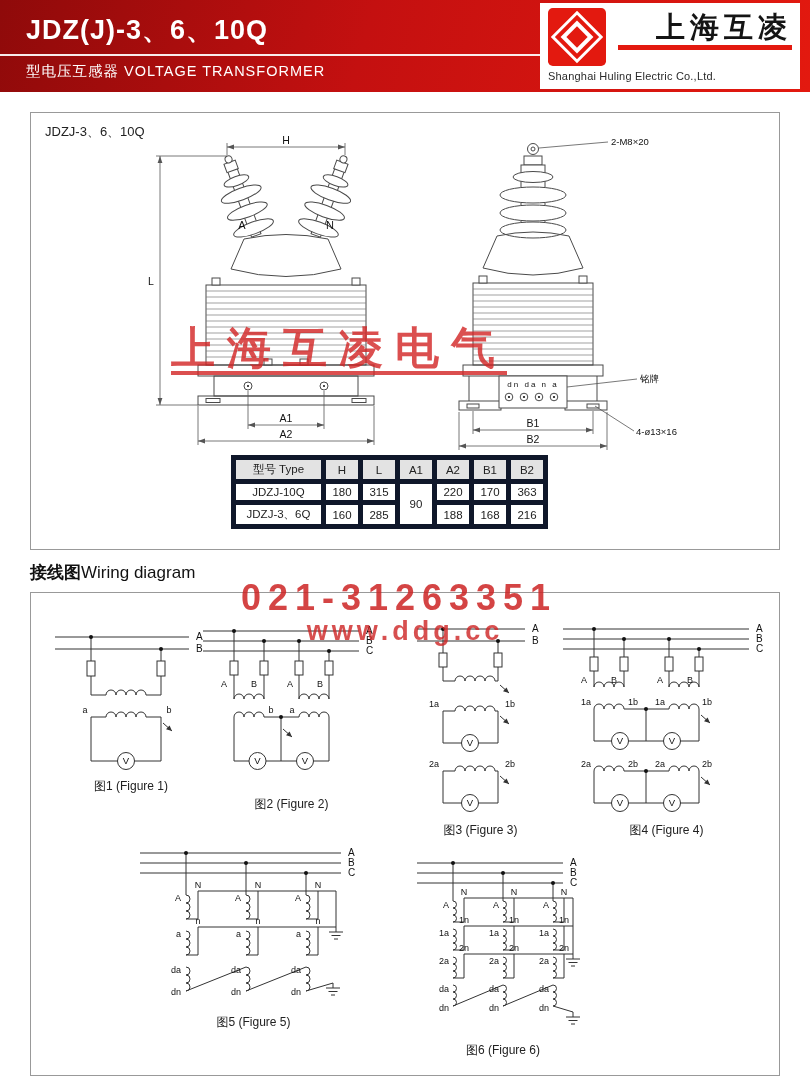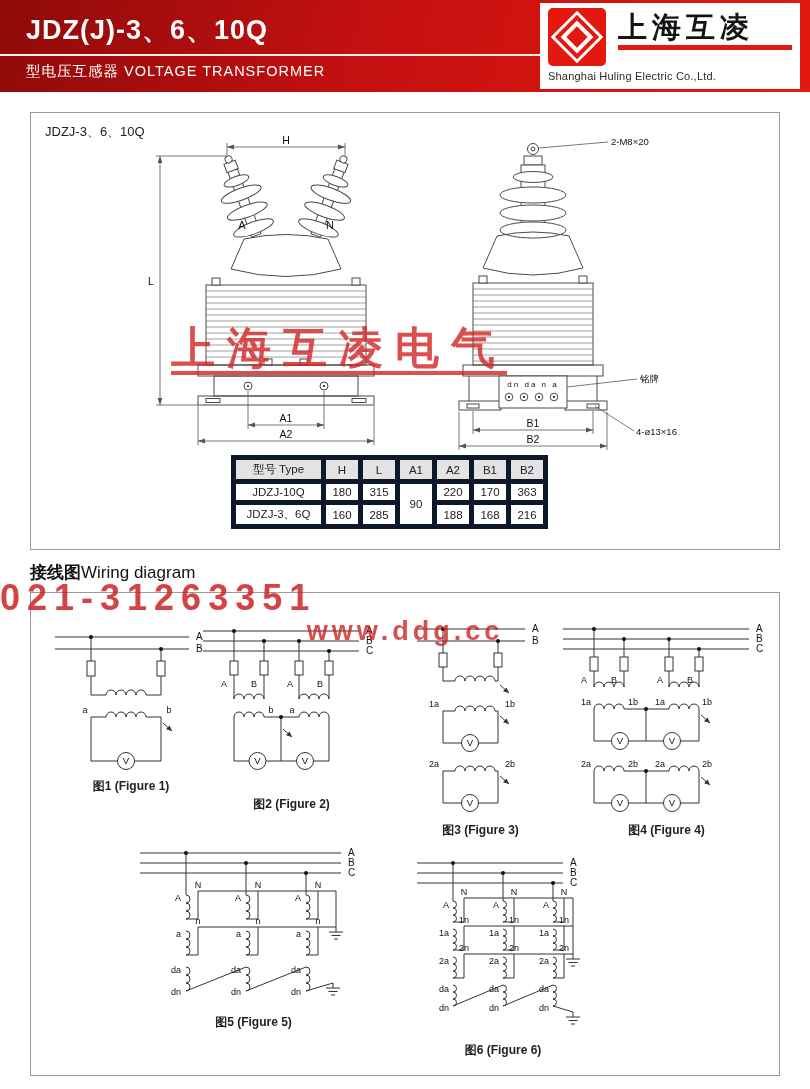--- a/index.html
+++ b/index.html
@@ -6,21 +6,21 @@
   body { font-family:"Liberation Sans", sans-serif; background:#d9d9d9; }
   .page { position:relative; width:810px; height:1089px; background:#fff; overflow:hidden; }
 
   
   .header { position:absolute; left:0; top:0; width:810px; height:92px;
             background:linear-gradient(105deg,#8f0a0a 0%,#c41010 45%,#e3190f 100%); }
   .header-title { position:absolute; left:26px; top:12px; color:#fff; font-size:27px; font-weight:bold; letter-spacing:1px; }
   .header-divider { position:absolute; left:0; top:54px; width:543px; height:2px; background:rgba(255,255,255,.92); }
   .header-sub { position:absolute; left:26px; top:62px; color:#fff; font-size:14.5px; letter-spacing:1px; }
   .brand-panel { position:absolute; right:10px; top:3px; width:260px; height:86px; background:#fff; padding:5px 8px 3px 8px; }
-  .brand-row { display:flex; gap:12px; align-items:flex-start; }
+  .brand-row { display:flex; gap:12px; align-items:flex-start;text-align:right; }
   .brand-col { flex:1; padding-top:4px; }
   .brand-cn { font-size:29px; font-weight:bold; color:#141414; letter-spacing:5px; line-height:1.05; white-space:nowrap; }
   .brand-bar { height:5px; background:#e3190f; margin-top:3px; width:100%; }
   .brand-en { font-size:11px; color:#2a2a2a; margin-top:4px; letter-spacing:.2px; }
 
   
   .drawing-panel { position:absolute; left:30px; top:112px; width:750px; height:438px; border:1px solid #999; background:#fff; }
   .panel-label { position:absolute; left:14px; top:10px; font-size:13px; color:#222; }
   .front-svg { position:absolute; left:95px; top:22px; }
   .side-svg  { position:absolute; left:390px; top:22px; }
@@ -30,28 +30,28 @@
   .spec { position:absolute; left:200px; top:342px; border-collapse:collapse; font-size:11.5px; color:#222; background:#fff; z-index:4; }
   .spec th, .spec td { border:5px solid #0f172a; text-align:center; padding:2px 5px; font-weight:normal; height:19px; }
   .spec th { background:#e3e3e3; }
   .spec th:first-child { width:90px; }
   .spec th:not(:first-child) { width:37px; }
 
   
   .wiring-heading { position:absolute; left:30px; top:561px; font-size:17px; color:#111; }
   .wiring-heading .cn { font-weight:600; }
   .wiring-panel { position:absolute; left:30px; top:592px; width:750px; height:484px; border:1px solid #999; background:#fff; }
-  .wm-phone { position:absolute; left:0; right:12px; top:577px; text-align:left; font-size:36px; font-weight:bold;
+  .wm-phone { position:absolute; left:0; right:12px; top:577px; text-align:center; font-size:36px; font-weight:bold;
               color:rgba(205,35,35,.85); letter-spacing:7px; z-index:6; }
   .wm-url { position:absolute; left:0; right:0; top:616px; text-align:center; font-size:27px; font-weight:bold;
             color:rgba(205,35,35,.8); letter-spacing:4px; z-index:6; }
 
   .fig { position:absolute; text-align:center; }
   .fig svg { display:block; margin:0 auto; }
-  .fig-caption { font-size:12px; color:#222; margin-top:3px;font-weight:bold; }
+  .fig-caption { font-size:12px; color:#222; margin-top:3px; }
 
   
   svg text { font-family:"Liberation Sans", sans-serif; fill:#111; font-size:9px; }
   .w { stroke:#333; stroke-width:1; fill:none; }
   .fuse { fill:#fff; stroke:#333; stroke-width:1; }
   .dot { fill:#111; }
   .arr { fill:#333; stroke:none; }
   .bus { font-size:10px; }
   .vt { font-size:9.5px; text-anchor:middle; }
   .lblE { text-anchor:end; } .lblM { text-anchor:middle; }

